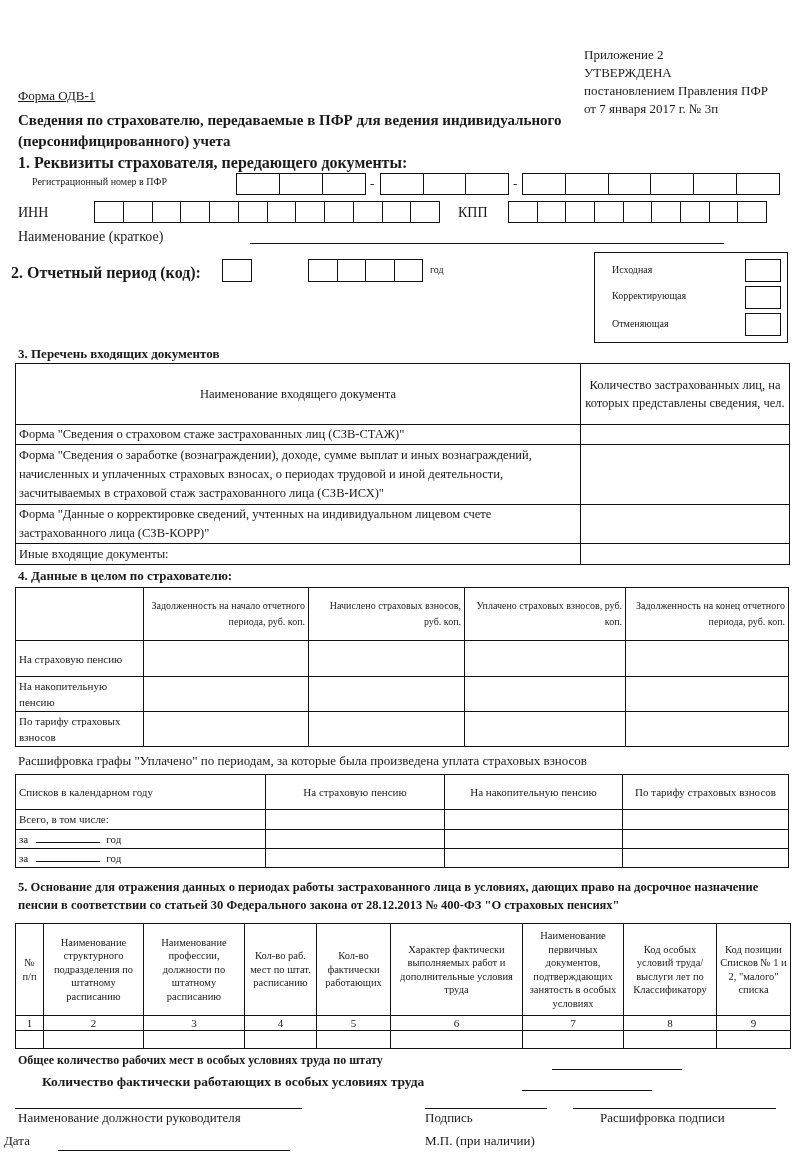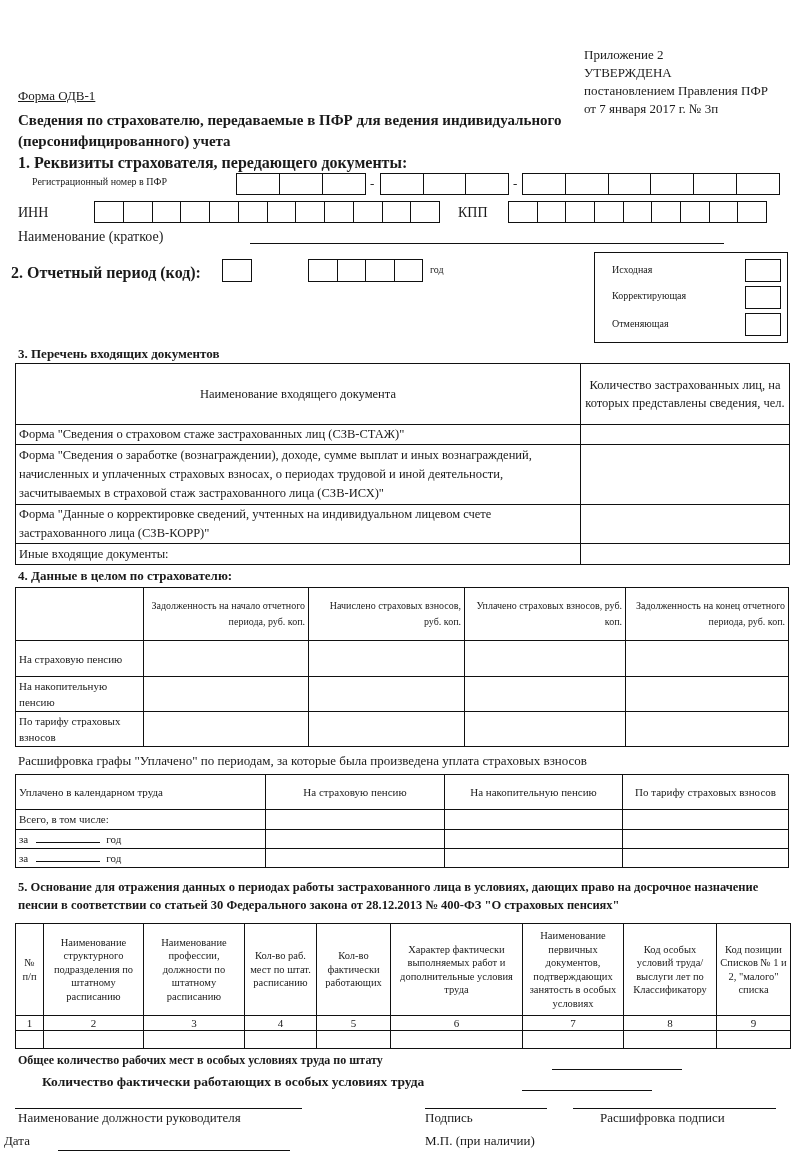--- a/index.html
+++ b/index.html
@@ -192,21 +192,21 @@
 <div class="abs" style="left:18px; top:753px; font-size:13px; white-space:nowrap;">Расшифровка графы "Уплачено" по периодам, за которые была произведена уплата страховых взносов</div>
 <table class="grid t4b" style="left:15px; top:774px; width:773px;">
   <colgroup>
       <col style="width:250px">
       <col style="width:179px">
       <col style="width:178px">
       <col style="width:166px">
     </colgroup>
   <tbody>
       <tr style="height:35px">
-    <th class="left">Уплачено в календарном труда</th>
+    <th class="left">Списков в календарном году</th>
     <th>На страховую пенсию</th>
     <th>На накопительную пенсию</th>
     <th>По тарифу страховых взносов</th>
   </tr>
   <tr style="height:20px">
     <td>Всего, в том числе:</td>
     <td></td>
     <td></td>
     <td></td>
   </tr>

